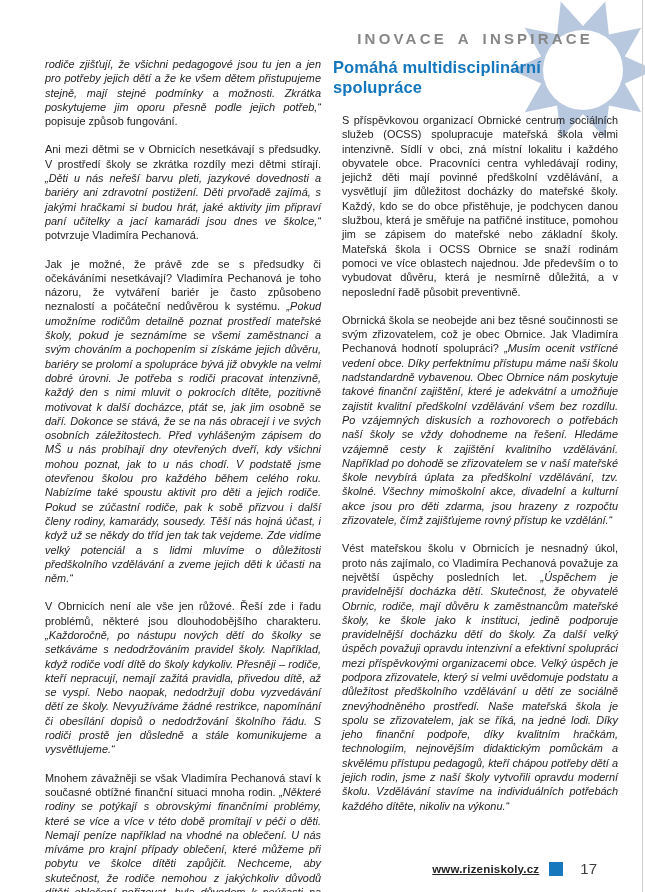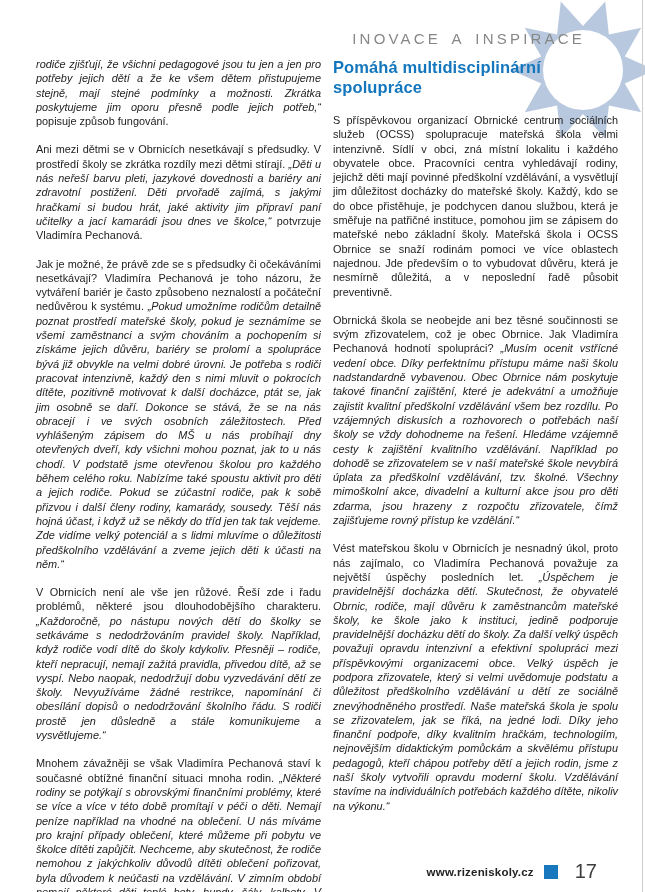--- a/index.html
+++ b/index.html
@@ -4,50 +4,50 @@
 <style>
   html,body{margin:0;padding:0;}
   body{
     width:645px;height:892px;position:relative;overflow:hidden;
     background:#ffffff;color:#232323;
     font-family:"Liberation Sans","DejaVu Sans",sans-serif;
   }
   .page-edge{position:absolute;top:0;bottom:0;right:2px;width:1px;background:#cccccc;}
   
   .page-header{
-    position:absolute;top:30px;right:60px;z-index:2;
-    font-size:15px;font-weight:normal;letter-spacing:3.2px;word-spacing:4px;
+    position:absolute;top:30px;right:52px;z-index:2;
+    font-size:15px;font-weight:bold;letter-spacing:3.2px;word-spacing:4px;
     color:#878787;
   }
   
   .star-wrap{position:absolute;left:498px;top:-14px;width:170px;height:170px;z-index:0;}
   
   .columns{
     position:absolute;left:36px;top:57px;width:582px;z-index:1;
     display:flex;gap:12px;
   }
   .col{width:285px;}
   .col p{
     font-size:10.9px;line-height:14.3px;text-align:justify;
-    margin:0 0 14px 0;hyphens:auto;-webkit-hyphens:auto;
+    margin:0 0 14px 9px;hyphens:auto;-webkit-hyphens:auto;
   }
   .col .it{font-style:italic;}
   h2.section{
     color:#1477bd;font-size:16.5px;line-height:20px;font-weight:bold;
     margin:10px 0 16px 0;text-align:left;letter-spacing:0.1px;
   }
   .col > :first-child{margin-top:0;}
   
   .footer{
     position:absolute;top:860px;right:48px;z-index:2;
     display:flex;align-items:center;
   }
-  .footer .url{font-size:11.5px;font-weight:bold;color:#232323;letter-spacing:0.2px;}
+  .footer .url{font-size:11.5px;font-weight:bold;color:#232323;letter-spacing:0.2px;text-decoration:underline;}
   .footer .sq{width:14px;height:14px;background:#1878be;margin-left:10px;}
-  .footer .pnum{font-size:20px;color:#3d3d3d;margin-left:17px;}
+  .footer .pnum{font-size:15px;color:#3d3d3d;margin-left:17px;}
 </style>
 </head>
 <body>
 
 <div class="star-wrap">
   <svg width="170" height="170" viewBox="0 0 170 170">
     <polygon fill="#b8c8de" points="107.2,15.5 110.9,48.4 143.2,41.7 126.8,70.4 157,84 126.8,97.6 143.2,126.3 110.9,119.6 107.2,152.5 85,128 62.8,152.5 59.1,119.6 26.8,126.3 43.2,97.6 13,84 43.2,70.4 26.8,41.7 59.1,48.4 62.8,15.5 85,40"></polygon>
     <circle cx="85" cy="84" r="40" fill="#ffffff"></circle>
   </svg>
 </div>

